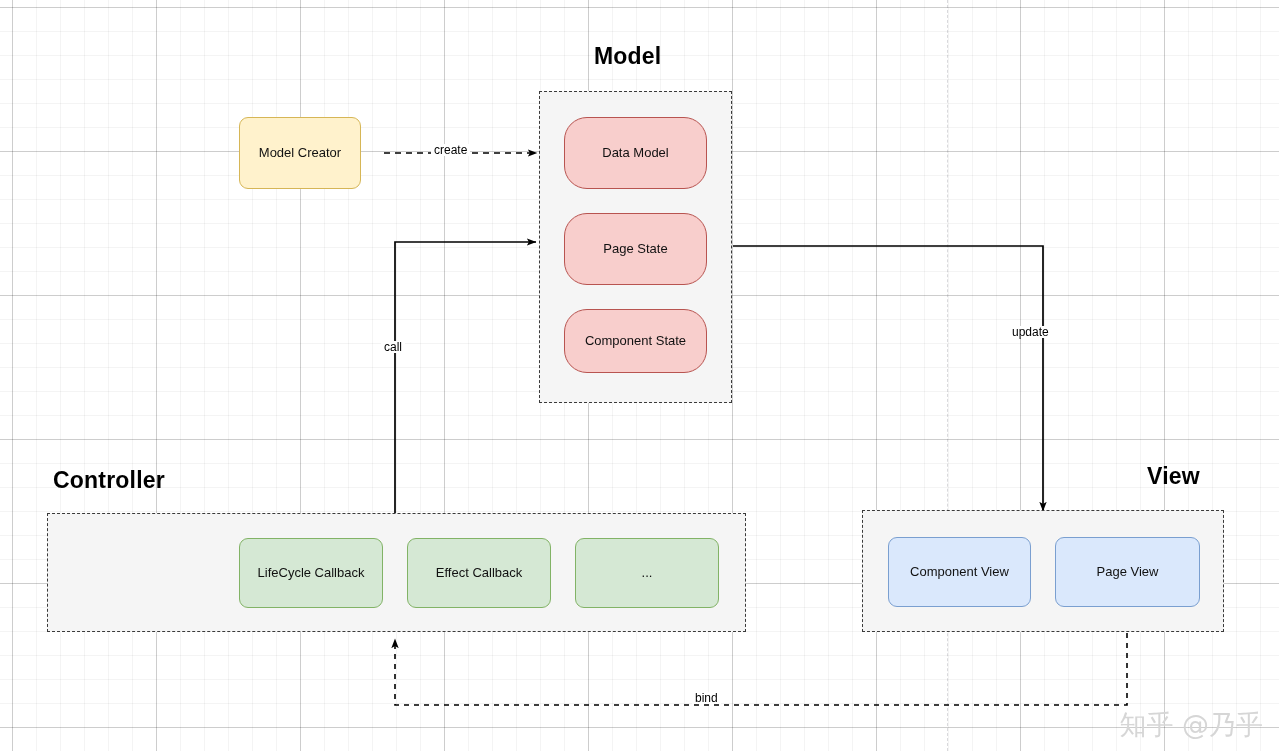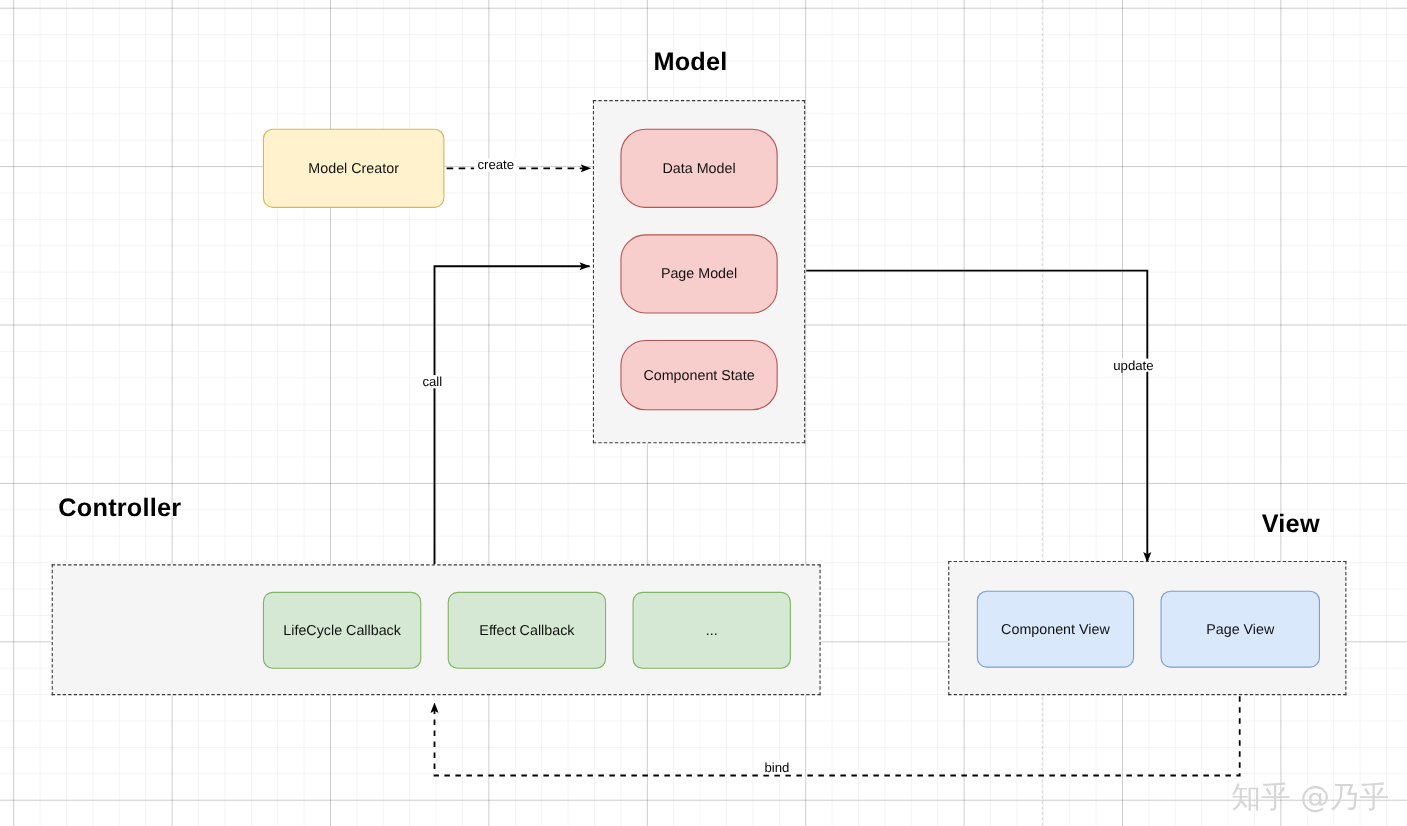--- a/index.html
+++ b/index.html
@@ -135,34 +135,34 @@
 
     <path d="M1127,633 L1127,705 L395,705 L395,639" stroke="#000000" stroke-width="1.6" fill="none" stroke-dasharray="5 5" marker-end="url(#arrowSolid4)"></path>
   </svg>
 
   <div class="edge-label" style="left:431px; top:144px;">create</div>
   <div class="edge-label" style="left:381px; top:341px;">call</div>
   <div class="edge-label" style="left:1009px; top:326px;">update</div>
   <div class="edge-label" style="left:692px; top:692px;">bind</div>
 
   <div class="section-title" style="left:594px; top:43px;">Model</div>
-  <div class="section-title" style="left:53px; top:448px;">Controller</div>
+  <div class="section-title" style="left:53px; top:467px;">Controller</div>
   <div class="section-title" style="left:1147px; top:463px;">View</div>
 
-  <div class="node yellow" style="left:239px; top:117px; width:165px; height:72px;">
+  <div class="node yellow" style="left:239px; top:117px; width:122px; height:72px;">
     <span>Model Creator</span>
   </div>
 
   <div class="group-box" style="left:539px; top:91px; width:193px; height:312px;"></div>
 
   <div class="node pink" style="left:564px; top:117px; width:143px; height:72px;">
     <span>Data Model</span>
   </div>
   <div class="node pink" style="left:564px; top:213px; width:143px; height:72px;">
-    <span>Page Model</span>
+    <span>Page State</span>
   </div>
   <div class="node pink" style="left:564px; top:309px; width:143px; height:64px;">
     <span>Component State</span>
   </div>
 
   <div class="group-box" style="left:47px; top:513px; width:699px; height:119px;"></div>
 
   <div class="node green" style="left:407px; top:538px; width:144px; height:70px;">
     <span>Effect Callback</span>
   </div>

